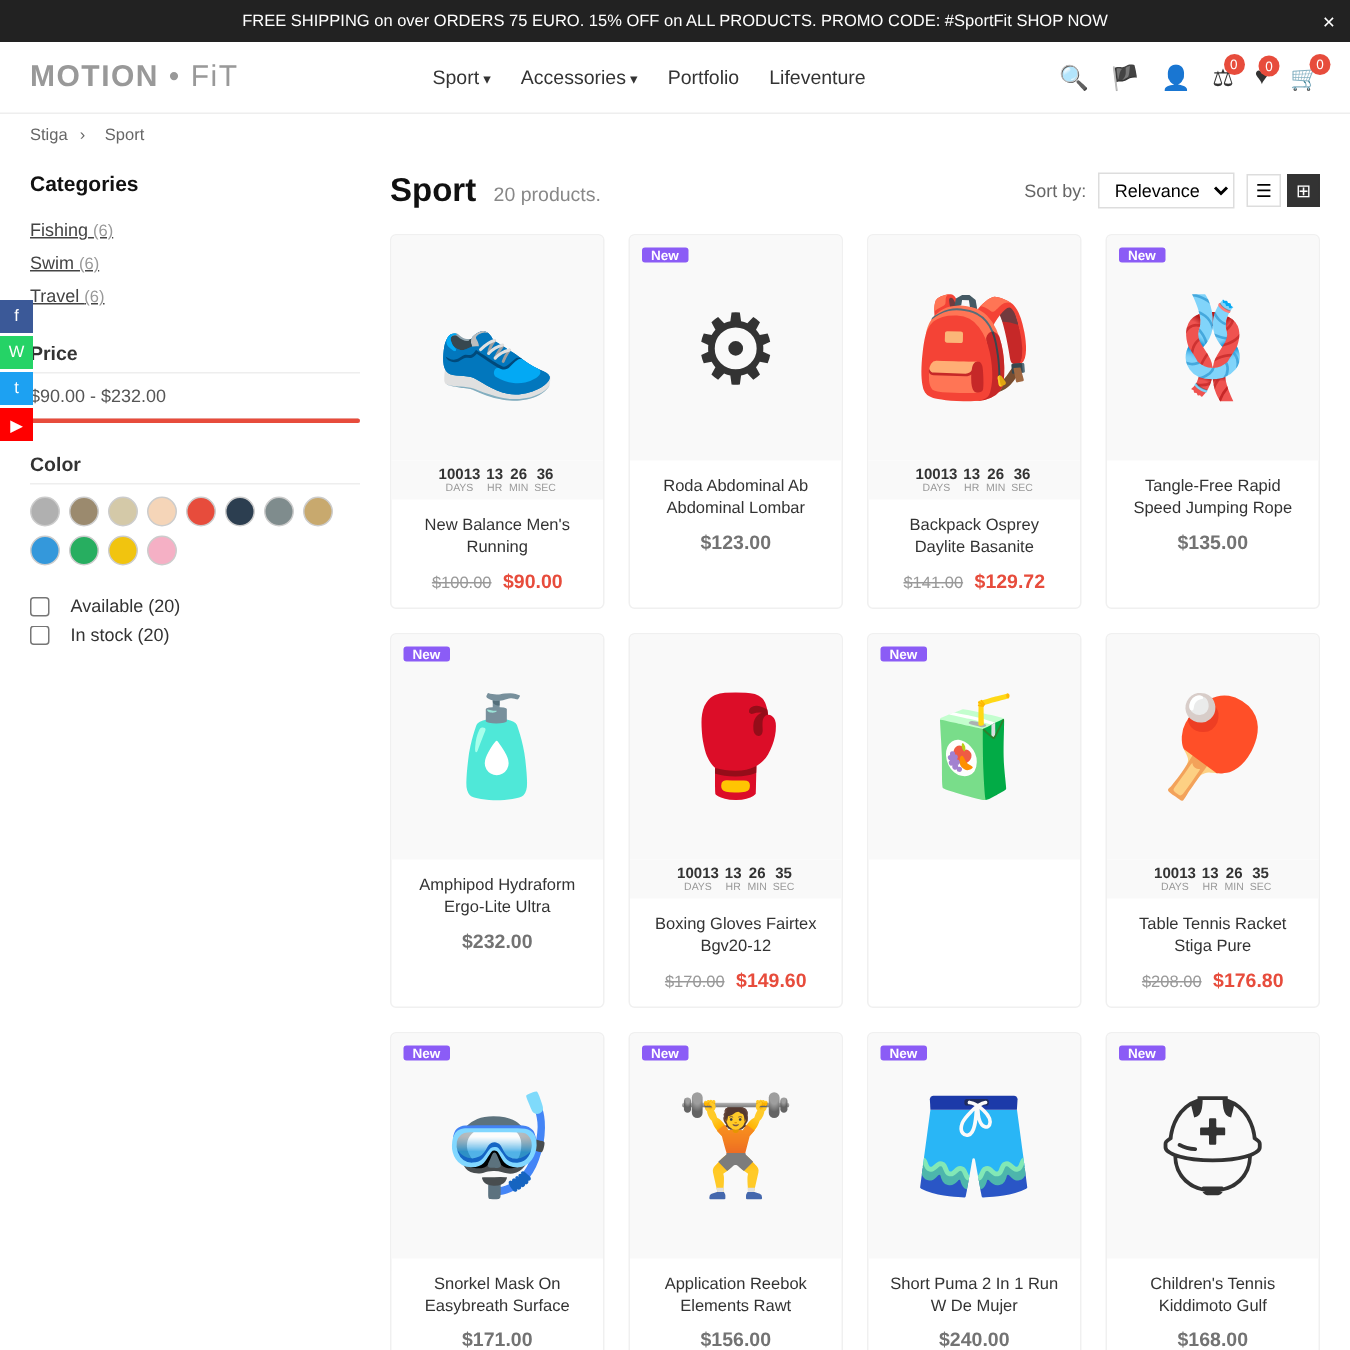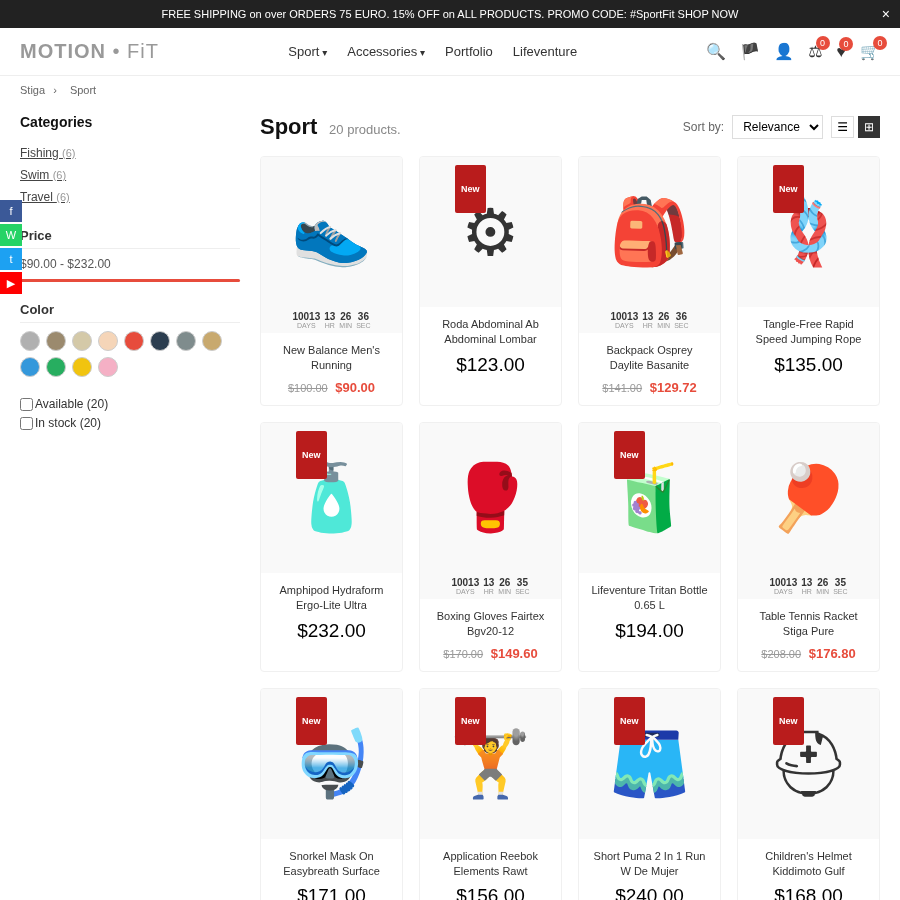--- a/index.html
+++ b/index.html
@@ -130,21 +130,21 @@
       width: 20px; height: 20px;
       border-radius: 50%;
       cursor: pointer;
       border: 1px solid #ccc;
     }
 
     
     .checkbox-item {
       display: flex;
       align-items: center;
-      gap: 2px;
+      gap: 14px;
       font-size: 12px;
       margin-bottom: 5px;
     }
     .checkbox-item input { cursor: pointer; }
 
     
     .info-banner {
       background: linear-gradient(135deg, #1a5276, #2e86c1);
       border-radius: 4px;
       overflow: hidden;
@@ -212,41 +212,40 @@
       height: 150px;
       display: flex;
       align-items: center;
       justify-content: center;
       overflow: hidden;
     }
     .new-badge {
       position: absolute;
       top: 8px;
       left: 8px;
-      background: #b91c1c;
+      background: #8b5cf6;
       color: #fff;
       font-size: 9px;
-      padding: 19px 6px;
+      padding: 0 6px;
       border-radius: 2px;
       font-weight: bold;
-      margin-left: 27px;
     }
     .product-info { padding: 10px; }
     .product-name {
       font-size: 11px;
       color: #333;
       text-align: center;
       margin-bottom: 6px;
       line-height: 1.4;
       min-height: 30px;
     }
     .product-prices { text-align: center; }
     .price-original { text-decoration: line-through; color: #999; font-size: 11px; margin-right: 4px; }
     .price-current { color: #e74c3c; font-size: 13px; font-weight: bold; }
-    .price-only { color: #000000; font-size: 19px; font-weight: normal; }
+    .price-only { color: #737373; font-size: 13px; font-weight: bold; }
 
     
     .countdown {
       display: flex;
       justify-content: center;
       gap: 4px;
       padding: 4px 0;
       background: #f9f9f9;
     }
     .countdown-unit { text-align: center; }
@@ -543,24 +542,20 @@
       <div class="product-prices"><span class="price-original">$170.00</span>
                  <span class="price-current">$149.60</span></div>
     </div>
   </div>
         <div class="product-card">
     <div class="product-img-wrapper">
       <span class="new-badge">New</span>
       <span style="font-size:65px;">🧃</span>
     </div>
 
-    <div class="product-info">
-      <div class="product-name">Lifeventure Tritan Bottle 0.65 L</div>
-      <div class="product-prices"><span class="price-only">$194.00</span></div>
-    </div>
   </div>
         <div class="product-card">
     <div class="product-img-wrapper">
 
       <span style="font-size:65px;">🏓</span>
     </div>
 
       <div class="countdown">
         <div class="countdown-unit">
               <div class="countdown-num">10013</div>
@@ -618,20 +613,20 @@
       <div class="product-prices"><span class="price-only">$240.00</span></div>
     </div>
   </div>
         <div class="product-card">
     <div class="product-img-wrapper">
       <span class="new-badge">New</span>
       <span style="font-size:65px;">⛑</span>
     </div>
 
     <div class="product-info">
-      <div class="product-name">Children's Helmet Kiddimoto Gulf</div>
+      <div class="product-name">Children's Tennis Kiddimoto Gulf</div>
       <div class="product-prices"><span class="price-only">$168.00</span></div>
     </div>
   </div>
       </div>
 
   </div>
 </div>
 
 </body></html>

